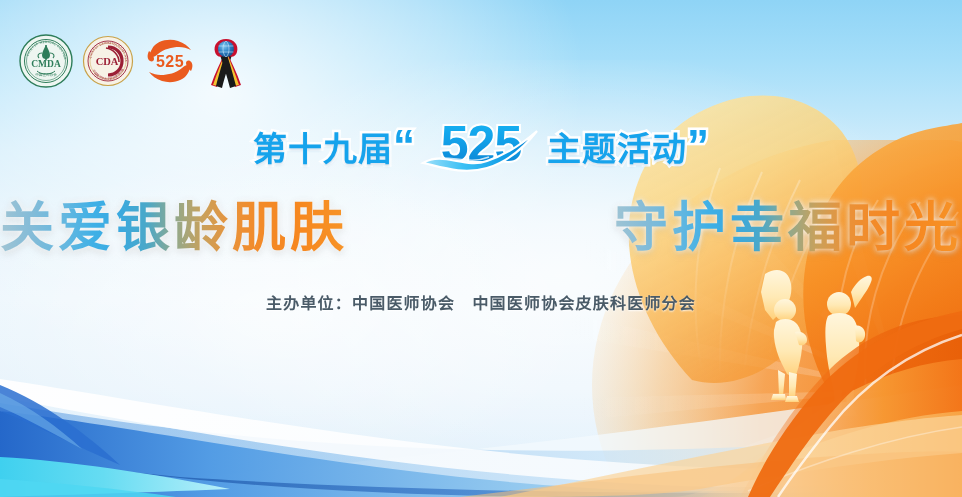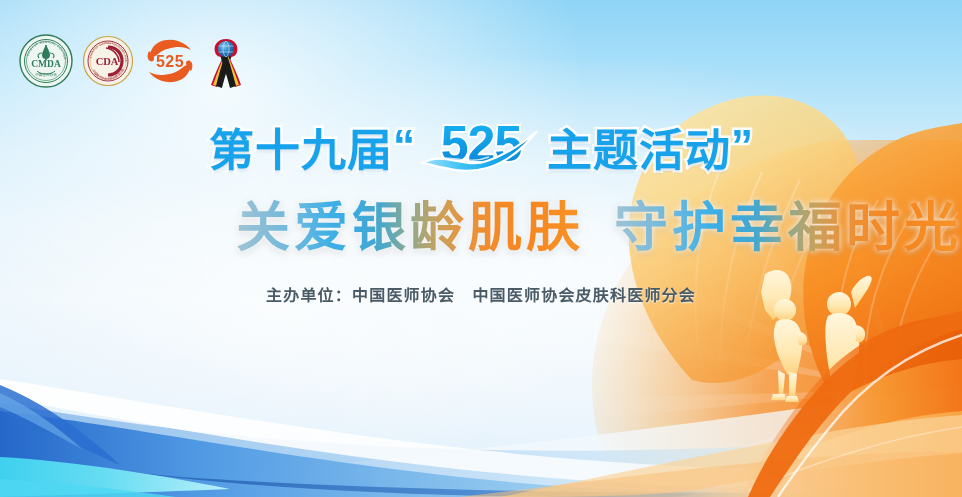--- a/index.html
+++ b/index.html
@@ -47,34 +47,34 @@
 
   .title-line{
     margin-top:112px;
     height:68px;
     display:flex;align-items:center;justify-content:center;
     gap:0px;
     white-space:nowrap;
   }
   .t-seg{
     font-family:"Liberation Sans","DejaVu Sans",sans-serif;
-    font-size:45px;font-weight:bold;letter-spacing:1px;
+    font-size:34px;font-weight:bold;letter-spacing:1px;
     color:#16a3ec;
     -webkit-text-stroke:5px #ffffff;
     paint-order:stroke fill;
     text-shadow:0 2px 3px rgba(80,140,190,.28);
   }
   .t-quote{font-size:44px;font-weight:bold;color:#16a3ec;-webkit-text-stroke:5px #fff;paint-order:stroke fill;}
   .logo525{position:relative;width:128px;height:62px;margin:0 2px;}
   .logo525 svg{display:block;}
 
   .slogan{
     margin-top:6px;
     height:72px;
-    display:flex;align-items:center;justify-content:flex-end;
+    display:flex;align-items:center;justify-content:space-between;
     white-space:nowrap;
   }
   .slogan-txt{
     font-family:"Liberation Serif","DejaVu Serif",serif;
     font-size:54px;font-weight:bold;letter-spacing:4px;
     background:linear-gradient(90deg,
         #9fc4d4 0%,
         #84bcd8 9%,
         #63b7e0 19%,
         #3fb0e6 27%,
@@ -86,21 +86,21 @@
         #f28b2a 74%,
         #f6861f 84%,
         #f79428 100%);
     -webkit-background-clip:text;background-clip:text;
     color:transparent;
     filter:drop-shadow(0 0 3px rgba(255,255,255,.95)) drop-shadow(0 2px 3px rgba(120,120,120,.22));
   }
   .slogan-gap{display:inline-block;width:30px;}
 
   .organizer{
-    margin-top:24px;
+    margin-top:32px;
     font-family:"Liberation Sans","DejaVu Sans",sans-serif;
     font-size:16px;font-weight:bold;letter-spacing:1.2px;
     color:#4a5b68;
     text-shadow:0 1px 2px rgba(255,255,255,.85);
   }
 </style>
 </head>
 <body>
 
 <div class="banner">

